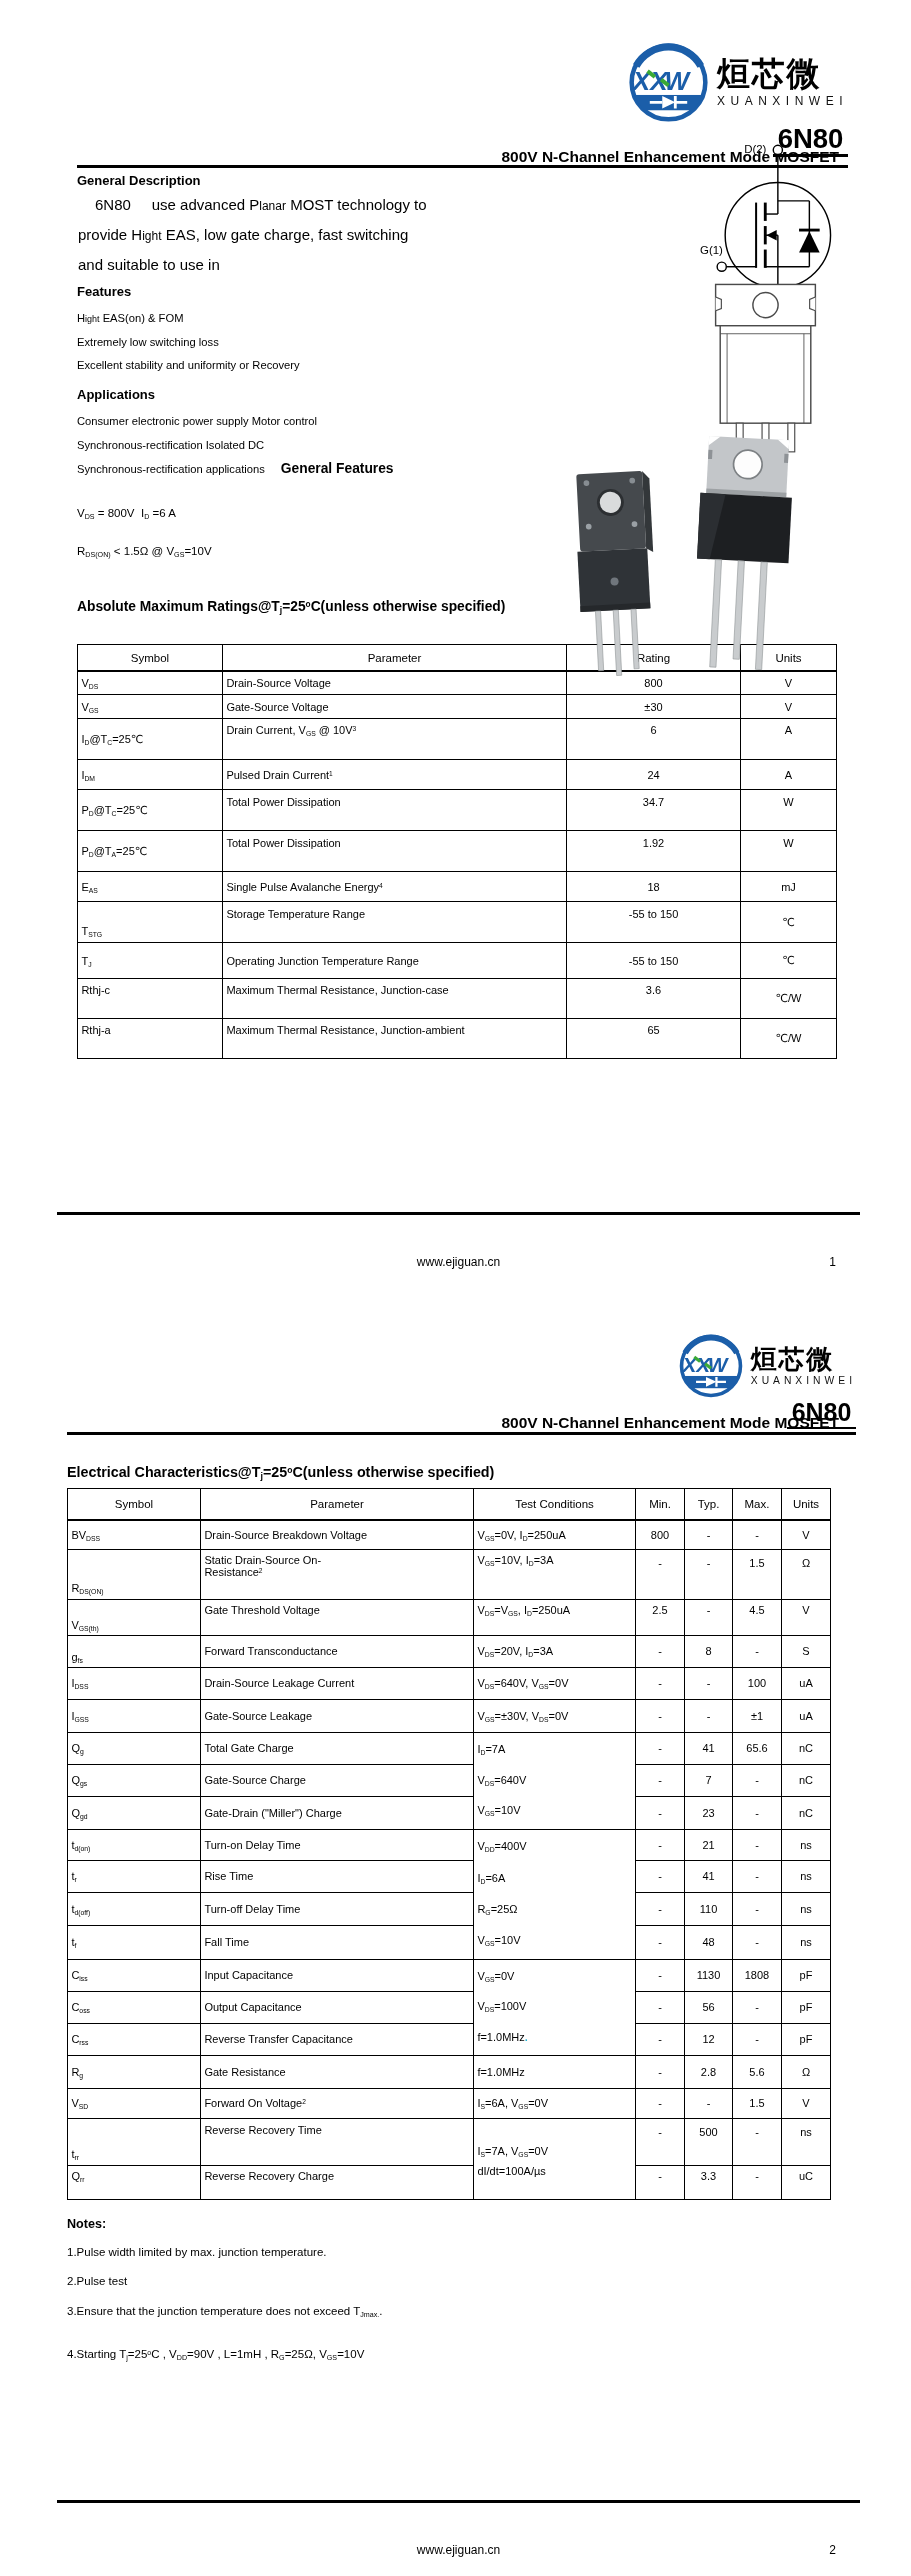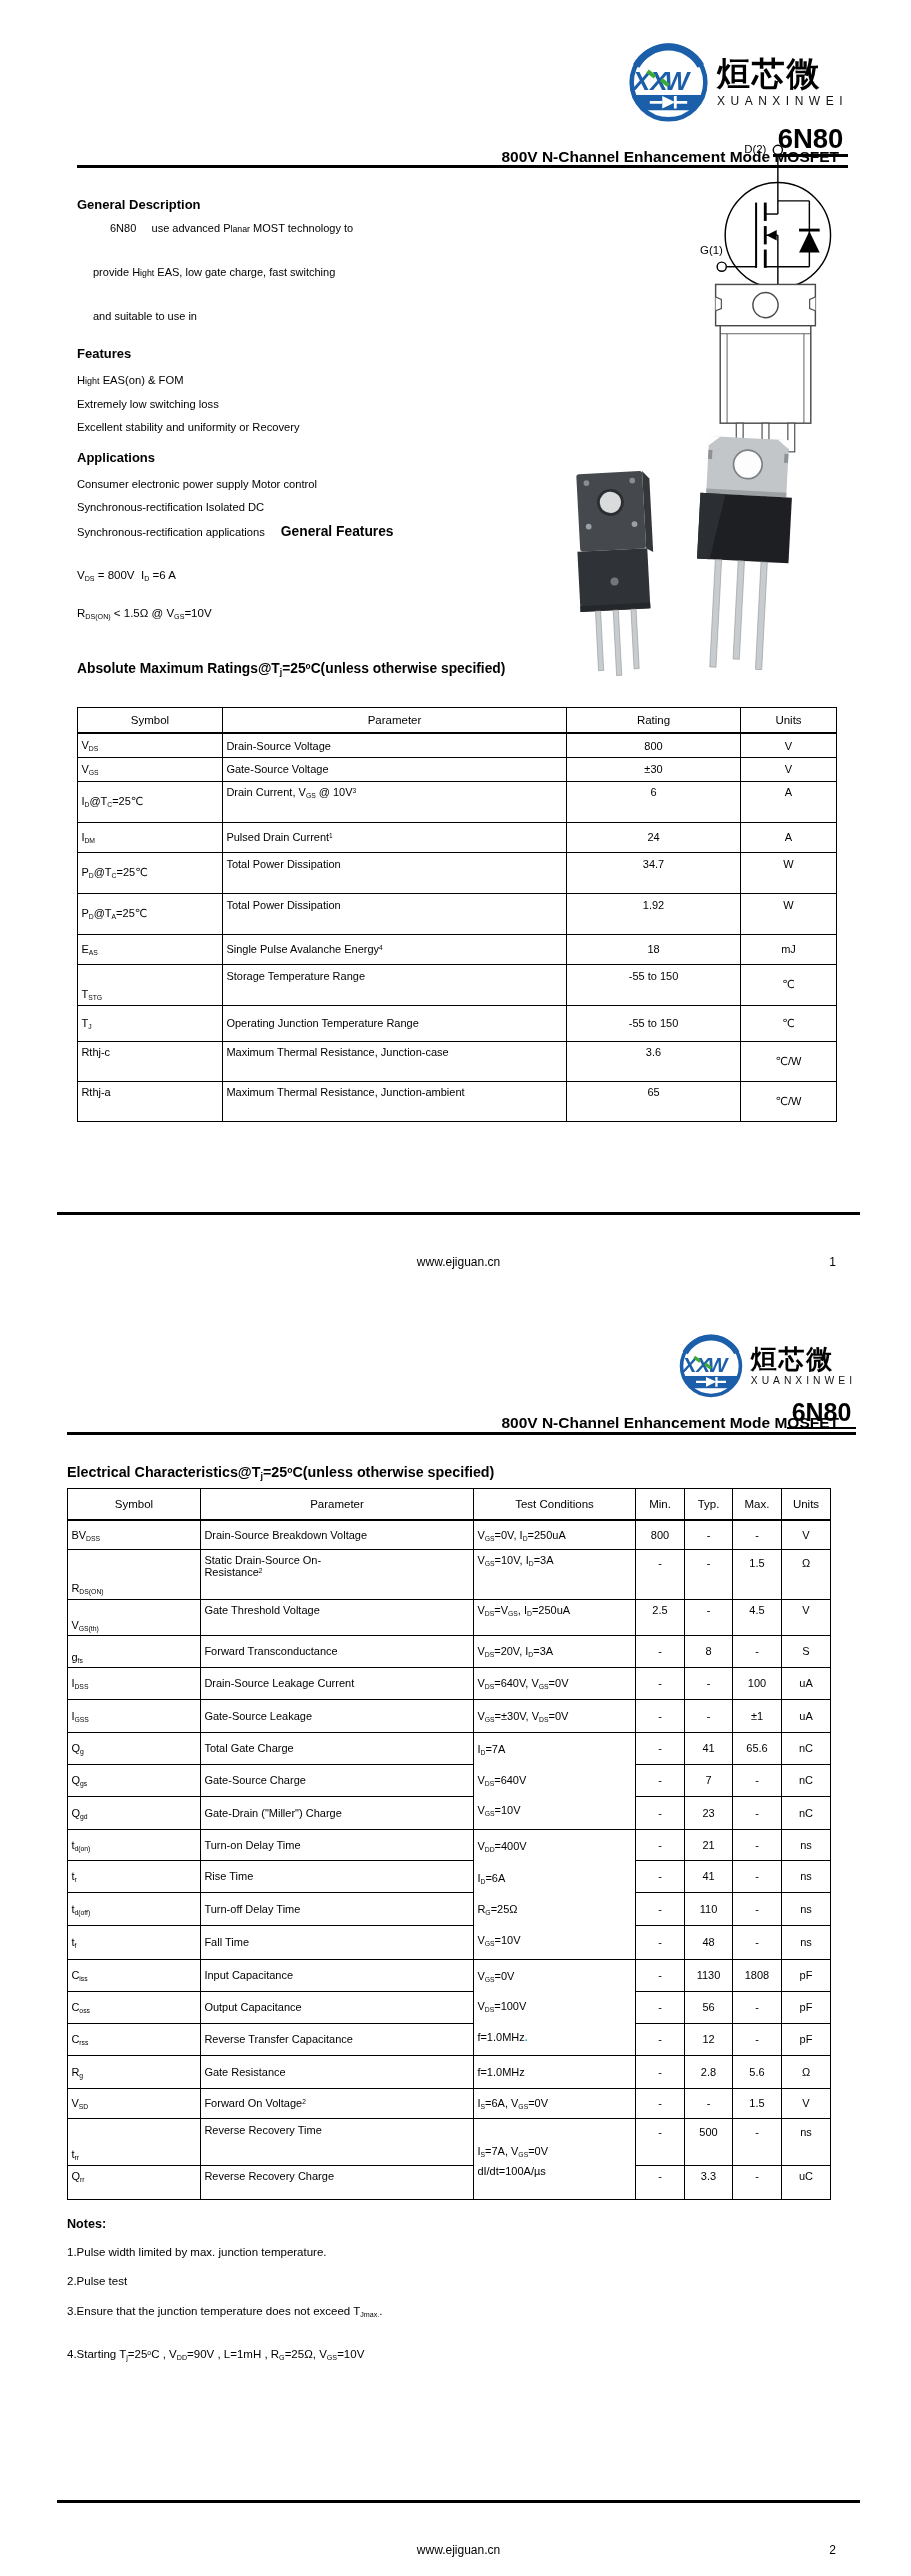--- a/index.html
+++ b/index.html
@@ -17,22 +17,22 @@
   .pn{font-size:27.5px;font-weight:bold;line-height:1;border-bottom:3.4px solid #000;padding:0 4.6px 1.7px 4.6px;}
   .p2 .pn{font-size:25px;border-bottom-width:2.9px;}
   .rule{height:3.4px;background:#000;margin-top:7.5px;}
   .p2 .rule{height:2.9px;margin-top:3.4px;}
   .subtitle{position:absolute;right:72px;font-size:15.5px;font-weight:bold;}
   .p1 .subtitle{top:148px;}
   .p2 .subtitle{top:126px;}
 
   
   .h2{font-size:13px;font-weight:bold;margin:0;}
-  .gd-title{margin-top:29px;}
-  .pline{font-size:11px;line-height:27px;margin:16px;}
+  .gd-title{margin-top:5px;}
+  .pline{font-size:15px;line-height:27px;margin:1px;}
   .indent{padding-left:17px;}
   .gap6{margin-top:3.4px;}
   .feat-title{margin-top:5.7px;}
   .fline{font-size:11.2px;line-height:23px;margin:0;}
   .apps-title{margin-top:10.3px;}
   .aline{font-size:11.2px;line-height:23.5px;margin:0;}
   .gf{font-weight:bold;font-size:13.8px;margin-left:16px;}
   .spec{font-size:11.5px;line-height:23px;margin:0;}
   .spec1{margin-top:20px;}
   .spec2{margin-top:11.5px;}

